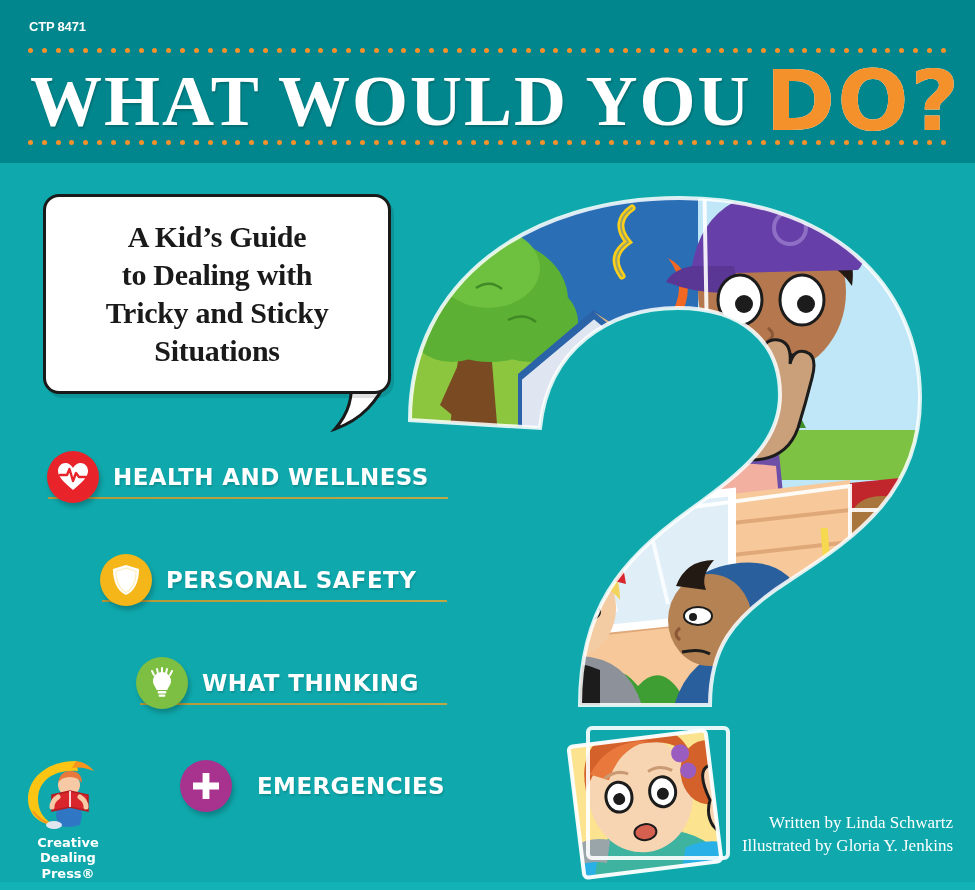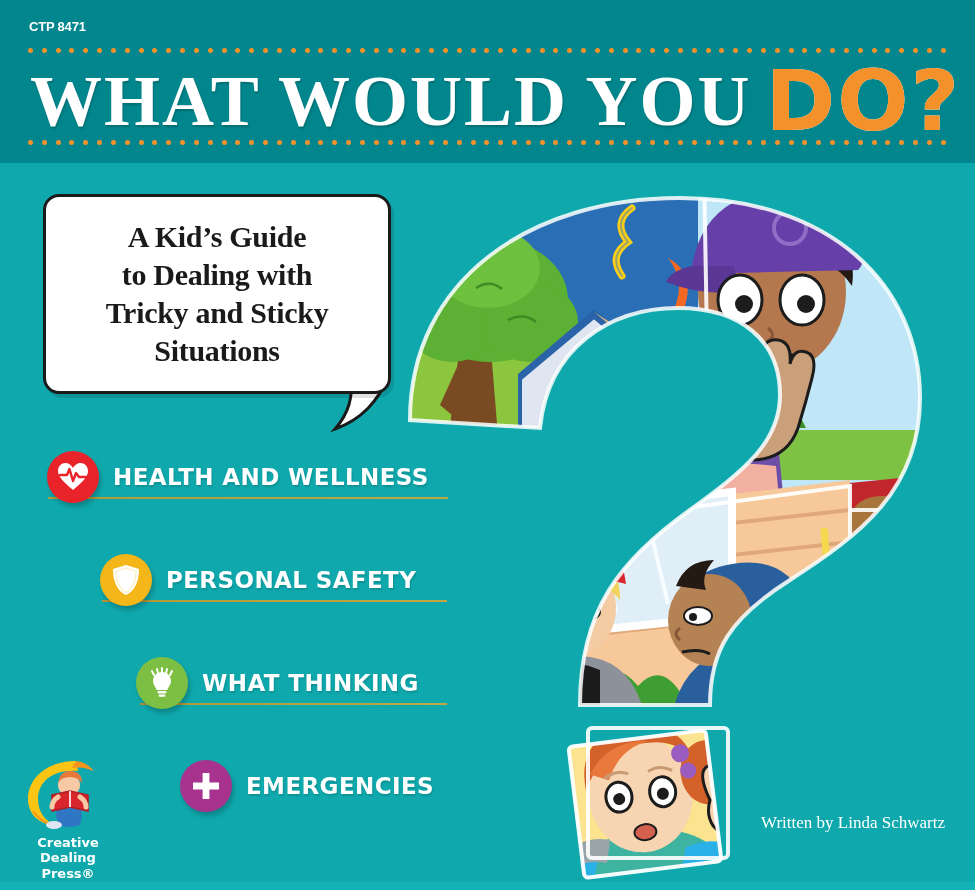--- a/index.html
+++ b/index.html
@@ -84,40 +84,40 @@
   .cat-div {
     position:absolute; height:2px;
     background:linear-gradient(to right,#c9962a,#d4a838);
     opacity:0.9;
   }
 
   
   .r0 .cat-icon{ left:47px; }   .r0 .cat-label{ left:113px;text-align:center; }
   .r1 .cat-icon{ left:100px; }  .r1 .cat-label{ left:166px; }
   .r2 .cat-icon{ left:136px; }  .r2 .cat-label{ left:202px; }
-  .r3 .cat-icon{ left:180px; }  .r3 .cat-label{ left:246px; }
+  .r3 .cat-icon{ left:180px; }  .r3 .cat-label{ left:257px; }
 
   .d0 { left:48px; width:400px; top:497px; }
   .d1 { left:102px; width:345px; top:600px; }
   .d2 { left:140px; width:307px; top:703px; }
 
   
   .qmark { position:absolute; left:380px; top:180px; width:595px; height:700px; z-index:2; }
 
   
   .logo { position:absolute; left:22px; top:757px; width:92px; z-index:6; }
   .logo-text {
     margin-top:2px; text-align:center; color:#ffffff;
     font-size:13px; line-height:1.18; font-weight:bold;
     font-family:"DejaVu Sans", sans-serif;
   }
 
   
   .credits {
-    position:absolute; right:30px; top:812px; z-index:6;
+    position:absolute; right:22px; top:812px; z-index:6;
     color:#ffffff; text-align:right;
     font-family:"Liberation Serif", serif;
     font-size:17px; line-height:1.33;margin-left:28px;
   }
 
   .bottom-strip {
     position:absolute; left:0; bottom:0; width:975px; height:8px;
     background:#13b2b6; z-index:8;
   }
 </style>
@@ -549,17 +549,18 @@
     </svg>
     <div class="logo-text">
       <div>Creative</div>
       <div>Dealing</div>
       <div>Press®</div>
     </div>
   </div>
 
   <div class="credits">
     <div>Written by Linda Schwartz</div>
+    <div>Illustrated by Gloria Y. Jenkins</div>
   </div>
 
   <div class="bottom-strip"></div>
 
 </div>
 
 </body></html>

